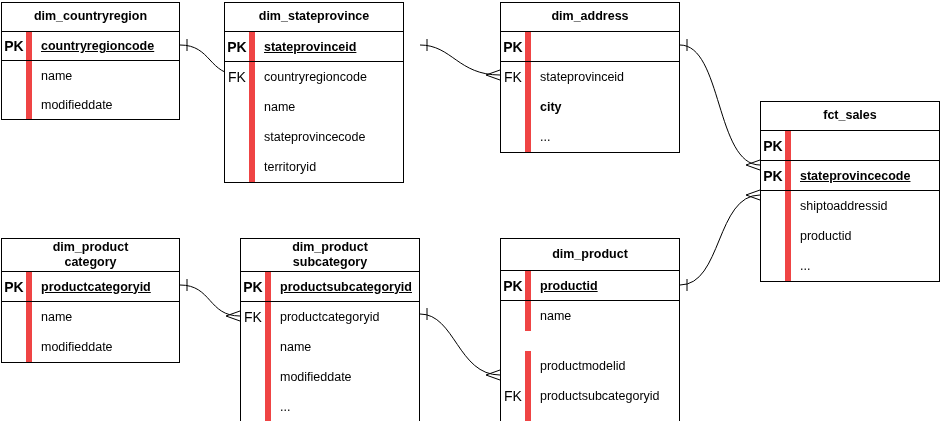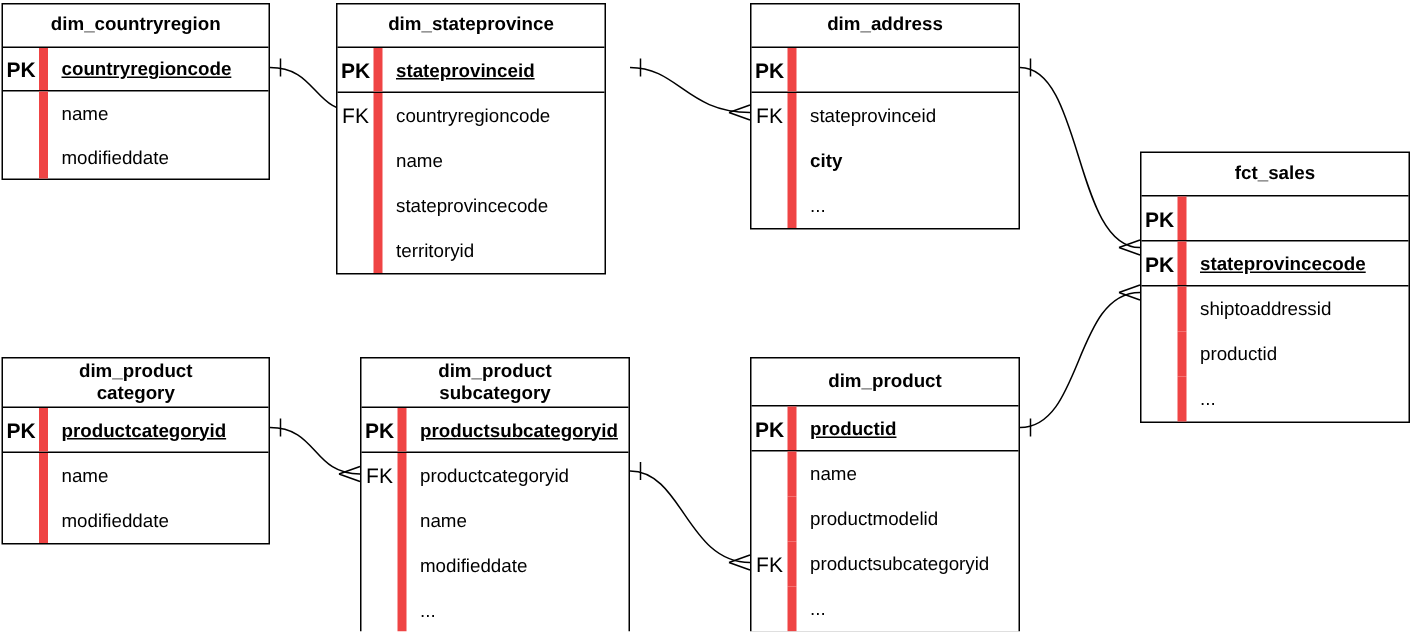--- a/index.html
+++ b/index.html
@@ -205,21 +205,21 @@
       <div class="er-table" style="left: 500px; top: 238px; width: 180px;">
         <div class="er-title" style="height: 32px;">dim_product</div>
         <div class="er-row pk-row" style="height: 30px;">
           <div class="er-key pk-key">PK</div>
           <div class="er-field pk-field">productid</div>
         </div>
         <div class="er-row" style="height: 30px;">
           <div class="er-key"></div>
           <div class="er-field">name</div>
         </div>
-        <div class="er-row" style="height: 30px;">
+        <div class="er-row" style="height: 30px; margin-top: 20px;">
           <div class="er-key"></div>
           <div class="er-field">productmodelid</div>
         </div>
         <div class="er-row" style="height: 30px;">
           <div class="er-key">FK</div>
           <div class="er-field">productsubcategoryid</div>
         </div>
         <div class="er-row" style="height: 30px;">
           <div class="er-key"></div>
           <div class="er-field">...</div>

